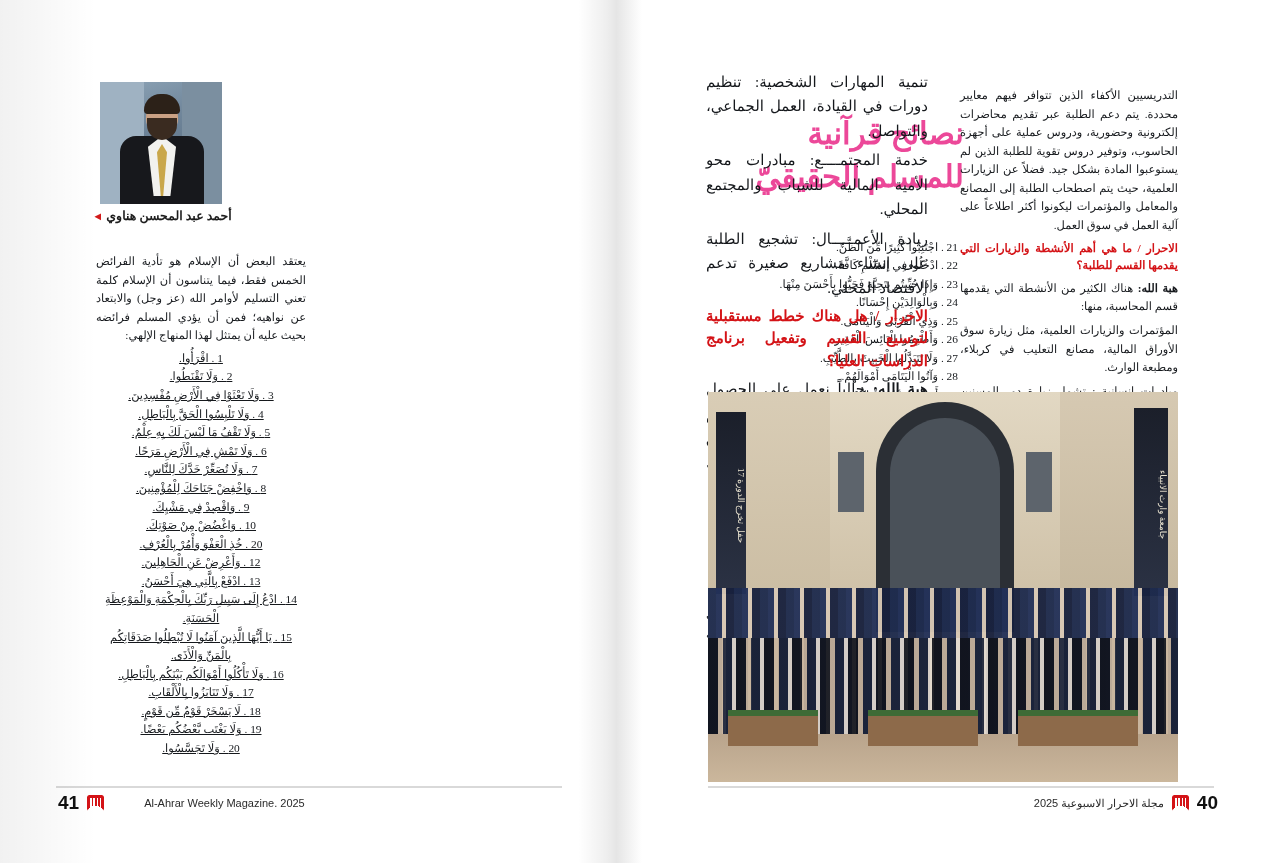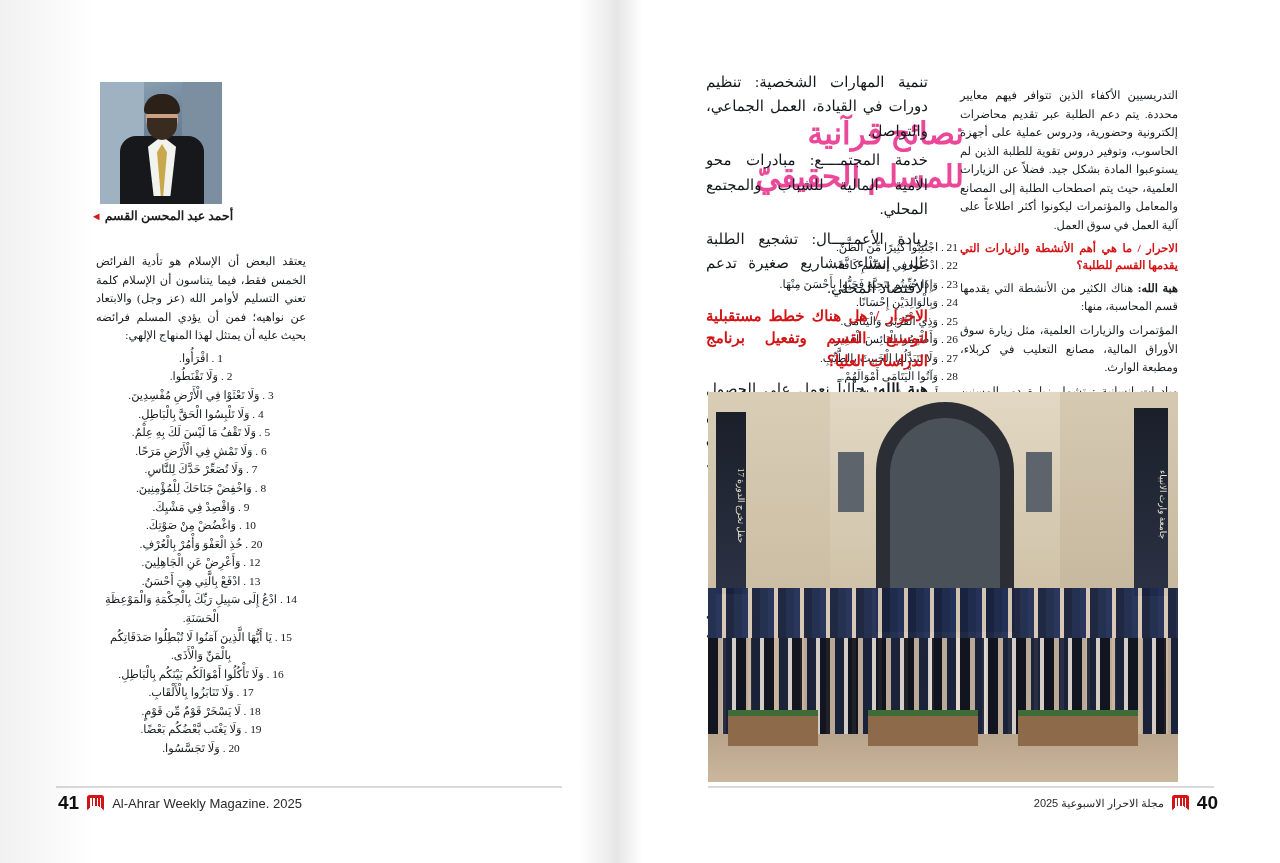--- a/index.html
+++ b/index.html
@@ -147,21 +147,21 @@
     position: absolute;
     left: 96px; top: 252px;
     width: 210px;
     direction: rtl;
     text-align: center;
     font-size: 11.4px;
     line-height: 1.63;
     color: #15181c;
   }
   .col-left-inner ol { margin: 0; padding: 0; list-style: none; }
-  .col-left-inner li { margin: 0; }
+  .col-left-inner li { margin: 0; text-decoration: underline; }
 
   
   .col-r1 {  
     position: absolute;
     left: 706px; top: 70px;
     width: 222px;
     direction: rtl;
     text-align: justify;
     font-size: 15px;
     line-height: 1.63;
@@ -283,22 +283,23 @@
   .folio-right {
     position: absolute; right: 62px; top: 792px;
     display: flex; align-items: center; gap: 8px;
     direction: rtl;
   }
   .folio-num {
     font-size: 19px; font-weight: 700; color: #111;
     font-family: "Liberation Sans", sans-serif;
   }
   .folio-text {
-    font-size: 13px; color: #2a2a2a;
+    font-size: 11px; color: #2a2a2a;
     font-family: "Liberation Sans", sans-serif;
+    margin-left: 32px;
   }
   .folio-text-ar {
     font-size: 11px; color: #2a2a2a;
     font-family: "Liberation Sans", sans-serif; direction: rtl;
   }
   .logo-mark {
     width: 17px; height: 16px;
     background: #d41317;
     -webkit-mask: radial-gradient(circle at 50% 120%, transparent 40%, #000 41%);
     mask: radial-gradient(circle at 50% 120%, transparent 40%, #000 41%);
@@ -324,21 +325,21 @@
     <div class="wallB"></div>
     <div class="suit"></div>
     <div class="shirt"></div>
     <div class="tie"></div>
     <div class="head"></div>
     <div class="hair"></div>
     <div class="beard"></div>
   </div>
 
   <div class="author-name">
-    <span>أحمد عبد المحسن القسم</span>
+    <span>أحمد عبد المحسن هناوي</span>
     <span class="marker">◄</span>
   </div>
 
   <h1 class="article-title">
     <span>نصائح قرآنية</span><br>
     <span>للمسلم الحقيقيّ</span>
   </h1>
 
   <div class="col-left-outer">
     <ul class="verse-list">

